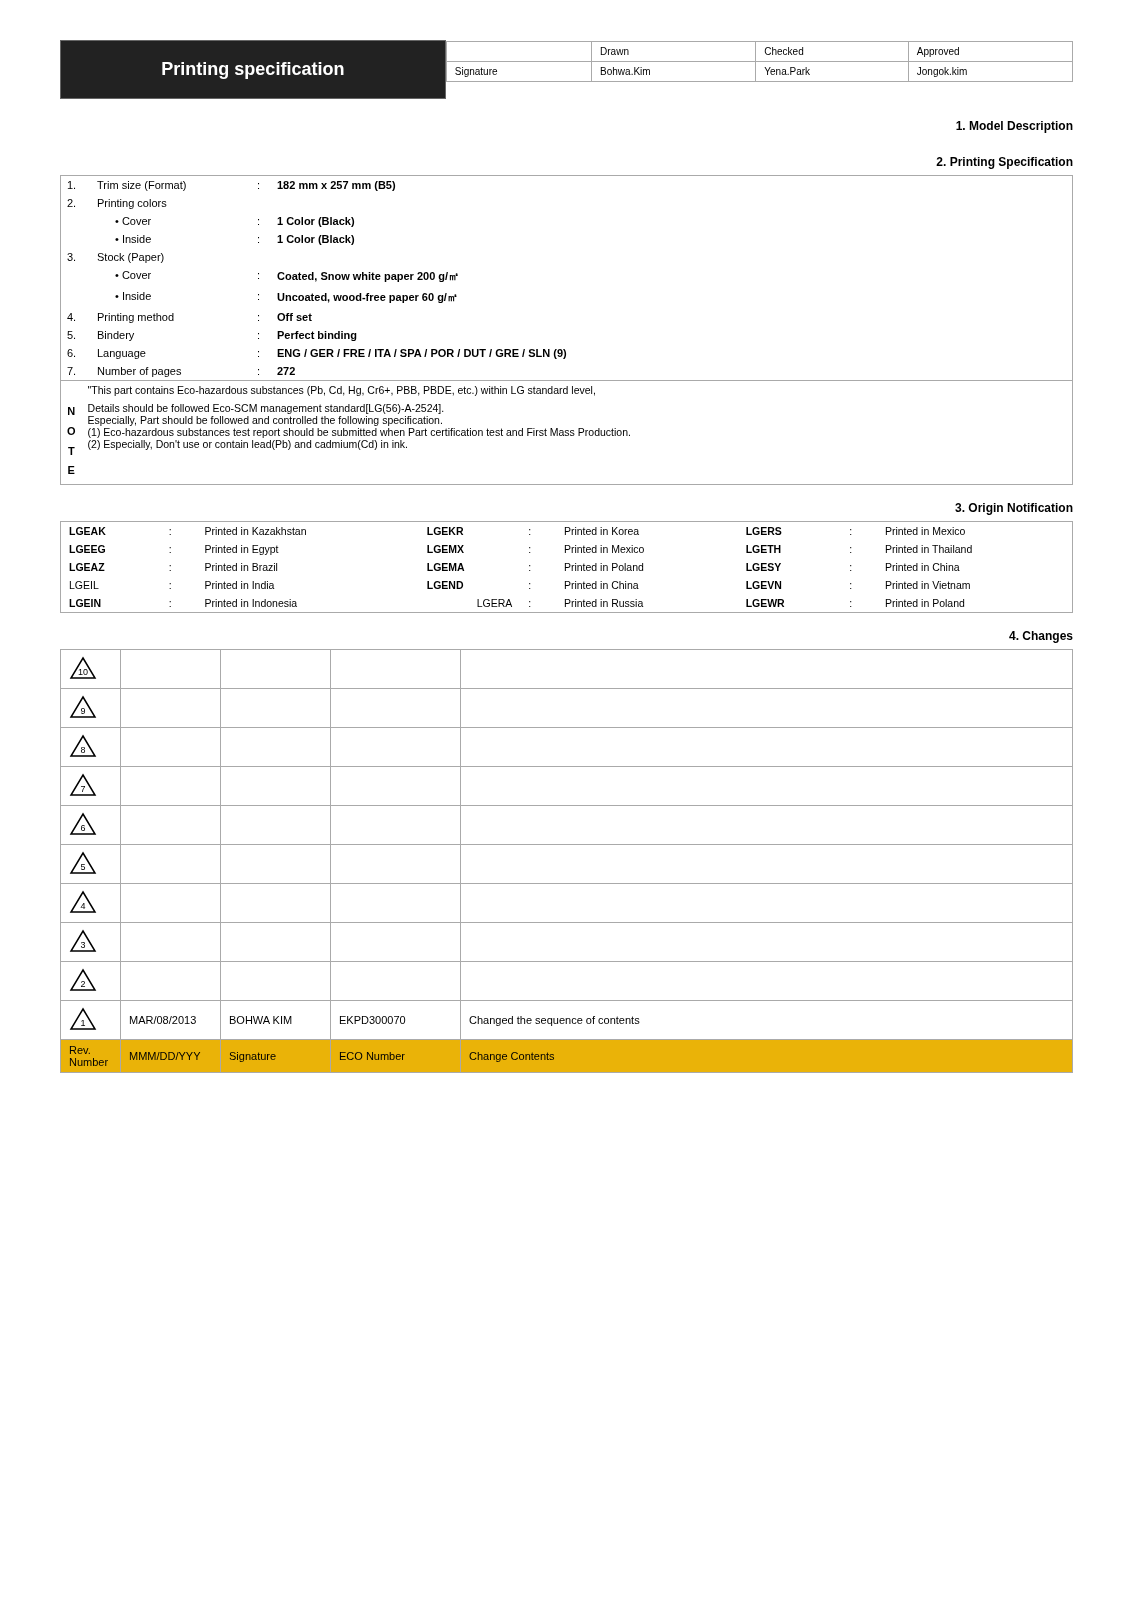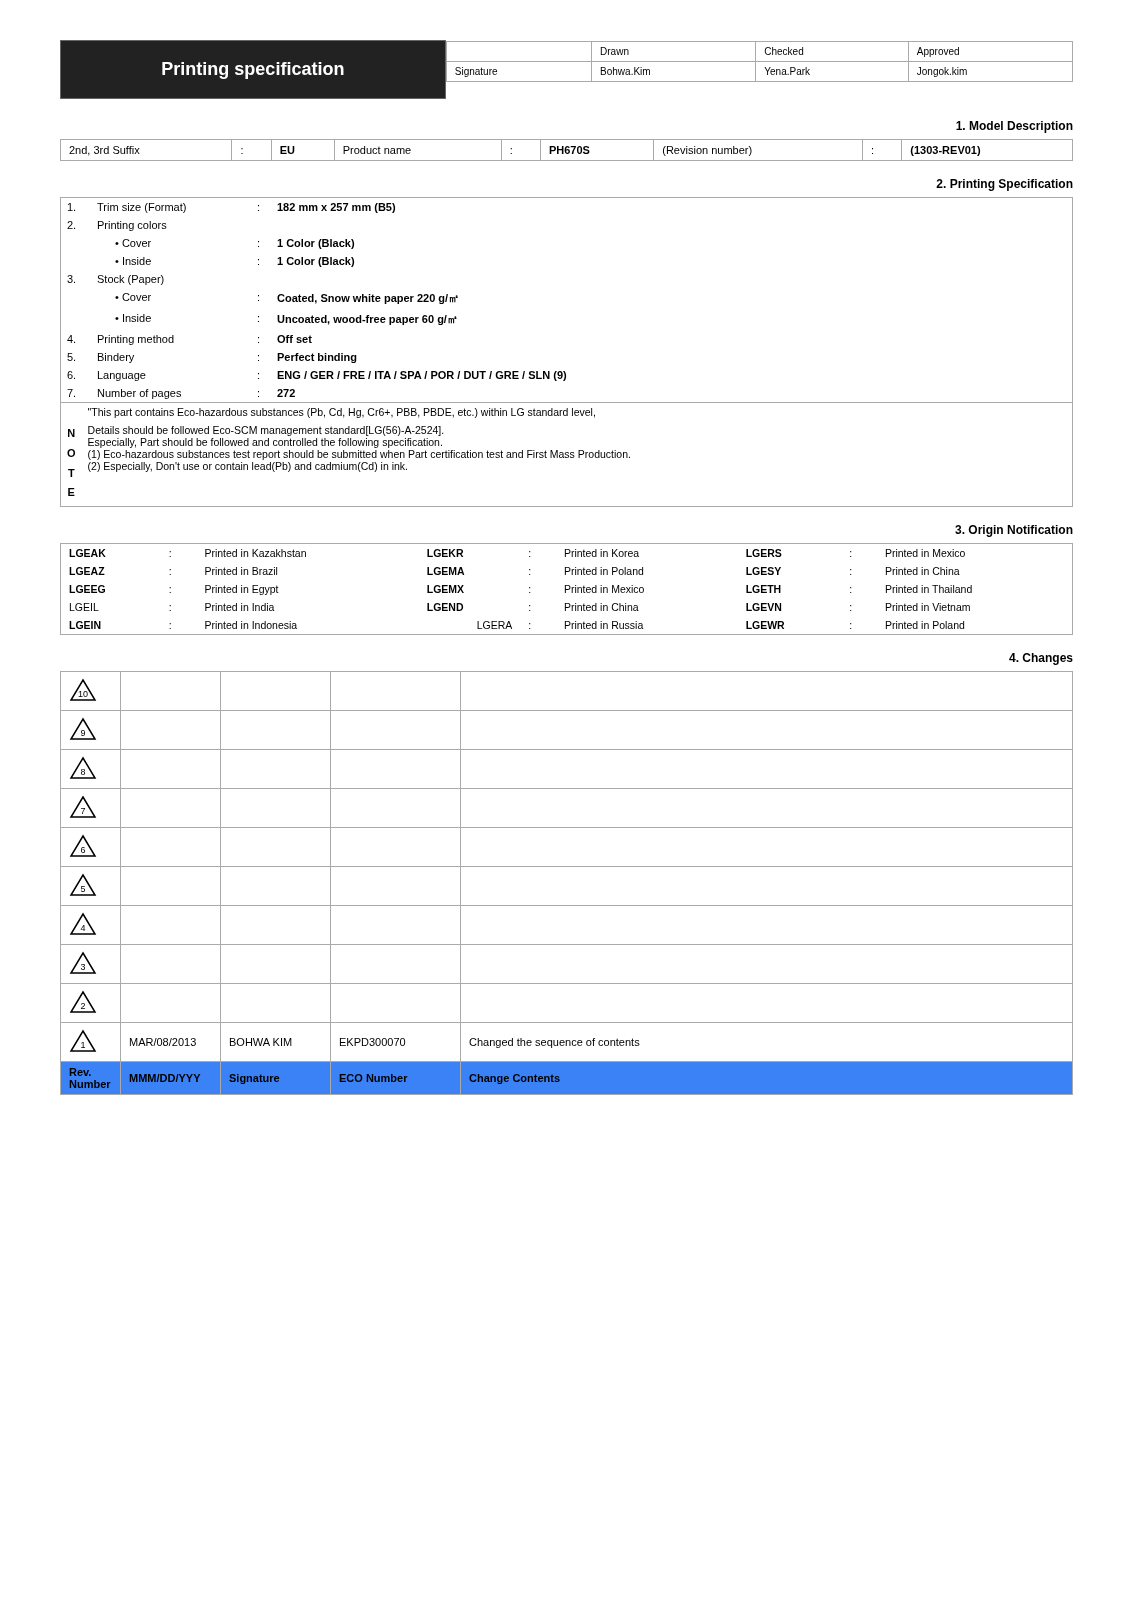--- a/index.html
+++ b/index.html
@@ -128,23 +128,23 @@
       border: 1px solid #aaa;
     }
     .changes-table td {
       border: 1px solid #aaa;
       padding: 4px 8px;
       font-size: 11px;
       height: 38px;
       vertical-align: middle;
     }
     .changes-table .header-row td {
-      font-weight: bold;
+      font-weight: normal;
       height: 28px;
-      background: #3b82f6;
+      background: #eab308;
       margin-top: 31px;
     }
 
     
     .triangle-icon {
       display: inline-block;
       position: relative;
       width: 28px;
       height: 28px;
     }
@@ -188,31 +188,20 @@
         </tbody>
             </table>
       </td>
     </tr>
   </tbody>
     </table>
 
   <div class="section-header">1. Model Description</div>
   <table class="model-table">
     <tbody>
-    <tr>
-      <td>2nd, 3rd Suffix</td>
-      <td>:</td>
-      <td style="font-weight:bold;">EU</td>
-      <td>Product name</td>
-      <td>:</td>
-      <td style="font-weight:bold;">PH670S</td>
-      <td>(Revision number)</td>
-      <td>:</td>
-      <td style="font-weight:bold;">(1303-REV01)</td>
-    </tr>
   </tbody>
     </table>
 
   <div class="section-header">2. Printing Specification</div>
   <div class="spec-outer">
     <table class="spec-table">
 
       <tbody>
           <tr>
         <td style="width:30px;">1.</td>
@@ -246,21 +235,21 @@
         <td>3.</td>
         <td>Stock (Paper)</td>
         <td></td>
         <td></td>
       </tr>
 
       <tr>
         <td></td>
         <td style="padding-left:24px;">• Cover</td>
         <td>:</td>
-        <td class="spec-bold">Coated, Snow white paper 220 g/㎡</td>
+        <td class="spec-bold">Coated, Snow white paper 200 g/㎡</td>
       </tr>
 
       <tr>
         <td></td>
         <td style="padding-left:24px;">• Inside</td>
         <td>:</td>
         <td class="spec-bold">Uncoated, wood-free paper 60 g/㎡</td>
       </tr>
 
       <tr>
@@ -320,40 +309,40 @@
       <td>:</td>
       <td>Printed in Kazakhstan</td>
       <td style="font-weight:bold;">LGEKR</td>
       <td>:</td>
       <td>Printed in Korea</td>
       <td style="font-weight:bold;">LGERS</td>
       <td>:</td>
       <td>Printed in Mexico</td>
     </tr>
     <tr>
+      <td style="font-weight:bold;">LGEEG</td>
+      <td>:</td>
+      <td>Printed in Egypt</td>
+      <td style="font-weight:bold;">LGEMX</td>
+      <td>:</td>
+      <td>Printed in Mexico</td>
+      <td style="font-weight:bold;">LGETH</td>
+      <td>:</td>
+      <td>Printed in Thailand</td>
+    </tr>
+    <tr>
       <td style="font-weight:bold;">LGEAZ</td>
       <td>:</td>
       <td>Printed in Brazil</td>
       <td style="font-weight:bold;">LGEMA</td>
       <td>:</td>
       <td>Printed in Poland</td>
       <td style="font-weight:bold;">LGESY</td>
       <td>:</td>
       <td>Printed in China</td>
-    </tr>
-    <tr>
-      <td style="font-weight:bold;">LGEEG</td>
-      <td>:</td>
-      <td>Printed in Egypt</td>
-      <td style="font-weight:bold;">LGEMX</td>
-      <td>:</td>
-      <td>Printed in Mexico</td>
-      <td style="font-weight:bold;">LGETH</td>
-      <td>:</td>
-      <td>Printed in Thailand</td>
     </tr>
     <tr>
       <td style="font-weight:normal;">LGEIL</td>
       <td>:</td>
       <td>Printed in India</td>
       <td style="font-weight:bold;">LGEND</td>
       <td>:</td>
       <td>Printed in China</td>
       <td style="font-weight:bold;">LGEVN</td>
       <td>:</td>

